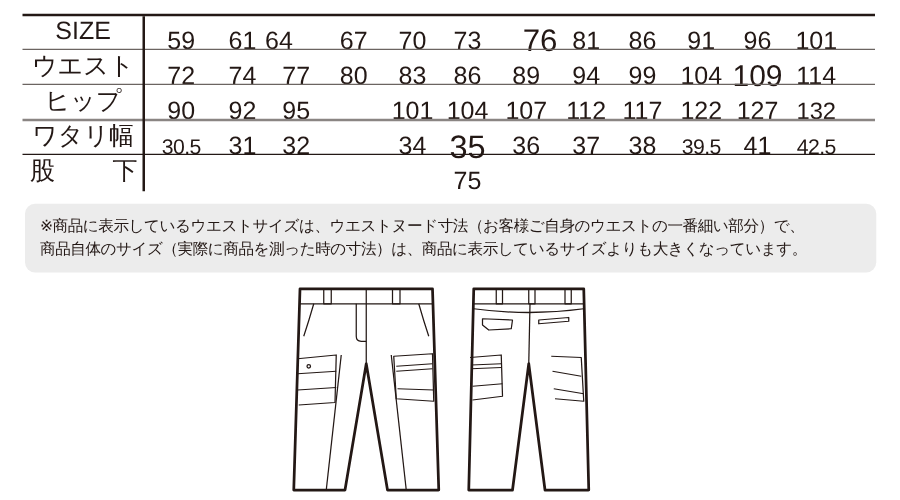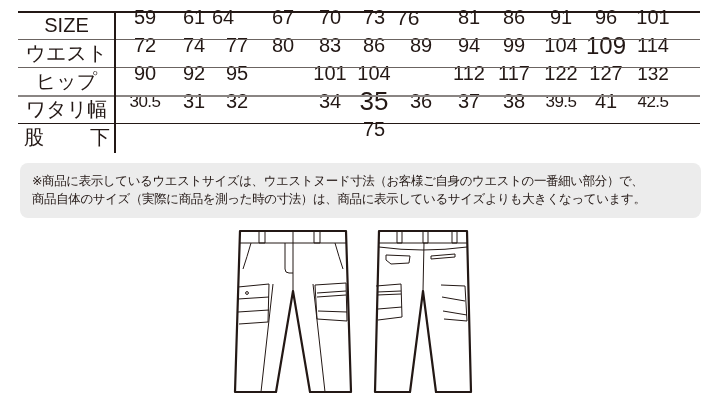--- a/index.html
+++ b/index.html
@@ -33,28 +33,28 @@
   <div class="row" style="top:84px;">
     <span class="hd">ワタリ幅</span>
   </div>
   <div class="row" style="top:112px;">
     <span class="hd" style="text-align:left; left:6px;">
       <span style="white-space:pre; letter-spacing:2px;">股　　下</span>
     </span>
   </div>
 </div>
 
-<div id="cells" style="position:absolute; left:0; top:4px; width:720px; height:140px;text-decoration:underline;">
+<div id="cells" style="position:absolute; left:0; top:20px; width:720px; height:140px;text-decoration:underline;">
     <span style="position: absolute; top: 0px; left: 120px; width: 50px; text-align: center; line-height: 27px; font-size: 20px;">59</span>
     <span style="position: absolute; top: 0px; left: 169px; width: 50px; text-align: center; line-height: 27px; font-size: 20px;">61</span>
     <span style="position: absolute; top: 0px; left: 212px; width: 50px; text-align: left; line-height: 27px; font-size: 20px;">64</span>
     <span style="position: absolute; top: 0px; left: 258px; width: 50px; text-align: center; line-height: 27px; font-size: 20px;">67</span>
     <span style="position: absolute; top: 0px; left: 305px; width: 50px; text-align: center; line-height: 27px; font-size: 20px;">70</span>
     <span style="position: absolute; top: 0px; left: 349px; width: 50px; text-align: center; line-height: 27px; font-size: 20px;">73</span>
-    <span style="position: absolute; top: 0px; left: 396px; width: 50px; text-align: left; line-height: 27px; font-size: 21px;">76</span>
+    <span style="position: absolute; top: 0px; left: 396px; width: 50px; text-align: right; line-height: 27px; font-size: 25px;">76</span>
     <span style="position: absolute; top: 0px; left: 444px; width: 50px; text-align: center; line-height: 27px; font-size: 20px;">81</span>
     <span style="position: absolute; top: 0px; left: 489px; width: 50px; text-align: center; line-height: 27px; font-size: 20px;">86</span>
     <span style="position: absolute; top: 0px; left: 536px; width: 50px; text-align: center; line-height: 27px; font-size: 20px;">91</span>
     <span style="position: absolute; top: 0px; left: 581px; width: 50px; text-align: center; line-height: 27px; font-size: 20px;">96</span>
     <span style="position: absolute; top: 0px; left: 628px; width: 50px; text-align: center; line-height: 27px; font-size: 20px;">101</span>
     <span style="position: absolute; top: 28px; left: 120px; width: 50px; text-align: center; line-height: 27px; font-size: 20px;">72</span>
     <span style="position: absolute; top: 28px; left: 169px; width: 50px; text-align: center; line-height: 27px; font-size: 20px;">74</span>
     <span style="position: absolute; top: 28px; left: 212px; width: 50px; text-align: center; line-height: 27px; font-size: 20px;">77</span>
     <span style="position: absolute; top: 28px; left: 258px; width: 50px; text-align: center; line-height: 27px; font-size: 20px;">80</span>
     <span style="position: absolute; top: 28px; left: 305px; width: 50px; text-align: center; line-height: 27px; font-size: 20px;">83</span>
@@ -63,20 +63,21 @@
     <span style="position: absolute; top: 28px; left: 444px; width: 50px; text-align: center; line-height: 27px; font-size: 20px;">94</span>
     <span style="position: absolute; top: 28px; left: 489px; width: 50px; text-align: center; line-height: 27px; font-size: 20px;">99</span>
     <span style="position: absolute; top: 28px; left: 536px; width: 50px; text-align: center; line-height: 27px; font-size: 20px;">104</span>
     <span style="position: absolute; top: 28px; left: 581px; width: 50px; text-align: center; line-height: 27px; font-size: 24px;">109</span>
     <span style="position: absolute; top: 28px; left: 628px; width: 50px; text-align: center; line-height: 27px; font-size: 20px;">114</span>
     <span style="position: absolute; top: 56px; left: 120px; width: 50px; text-align: center; line-height: 27px; font-size: 20px;">90</span>
     <span style="position: absolute; top: 56px; left: 169px; width: 50px; text-align: center; line-height: 27px; font-size: 20px;">92</span>
     <span style="position: absolute; top: 56px; left: 212px; width: 50px; text-align: center; line-height: 27px; font-size: 20px;">95</span>
     <span style="position: absolute; top: 56px; left: 305px; width: 50px; text-align: center; line-height: 27px; font-size: 20px;">101</span>
     <span style="position: absolute; top: 56px; left: 349px; width: 50px; text-align: center; line-height: 27px; font-size: 20px;">104</span>
+    <span style="position: absolute; top: 56px; left: 396px; width: 50px; text-align: center; line-height: 27px; font-size: 20px;">107</span>
     <span style="position: absolute; top: 56px; left: 444px; width: 50px; text-align: center; line-height: 27px; font-size: 20px;">112</span>
     <span style="position: absolute; top: 56px; left: 489px; width: 50px; text-align: center; line-height: 27px; font-size: 20px;">117</span>
     <span style="position: absolute; top: 56px; left: 536px; width: 50px; text-align: center; line-height: 27px; font-size: 20px;">122</span>
     <span style="position: absolute; top: 56px; left: 581px; width: 50px; text-align: center; line-height: 27px; font-size: 20px;">127</span>
     <span style="position: absolute; top: 56px; left: 628px; width: 50px; text-align: center; line-height: 27px; font-size: 19px;">132</span>
     <span style="position: absolute; top: 84px; left: 120px; width: 50px; text-align: center; line-height: 27px; font-size: 17px; letter-spacing: -0.5px;">30.5</span>
     <span style="position: absolute; top: 84px; left: 169px; width: 50px; text-align: center; line-height: 27px; font-size: 20px;">31</span>
     <span style="position: absolute; top: 84px; left: 212px; width: 50px; text-align: center; line-height: 27px; font-size: 20px;">32</span>
     <span style="position: absolute; top: 84px; left: 305px; width: 50px; text-align: center; line-height: 27px; font-size: 20px;">34</span>
     <span style="position: absolute; top: 84px; left: 349px; width: 50px; text-align: center; line-height: 27px; font-size: 26px;">35</span>

